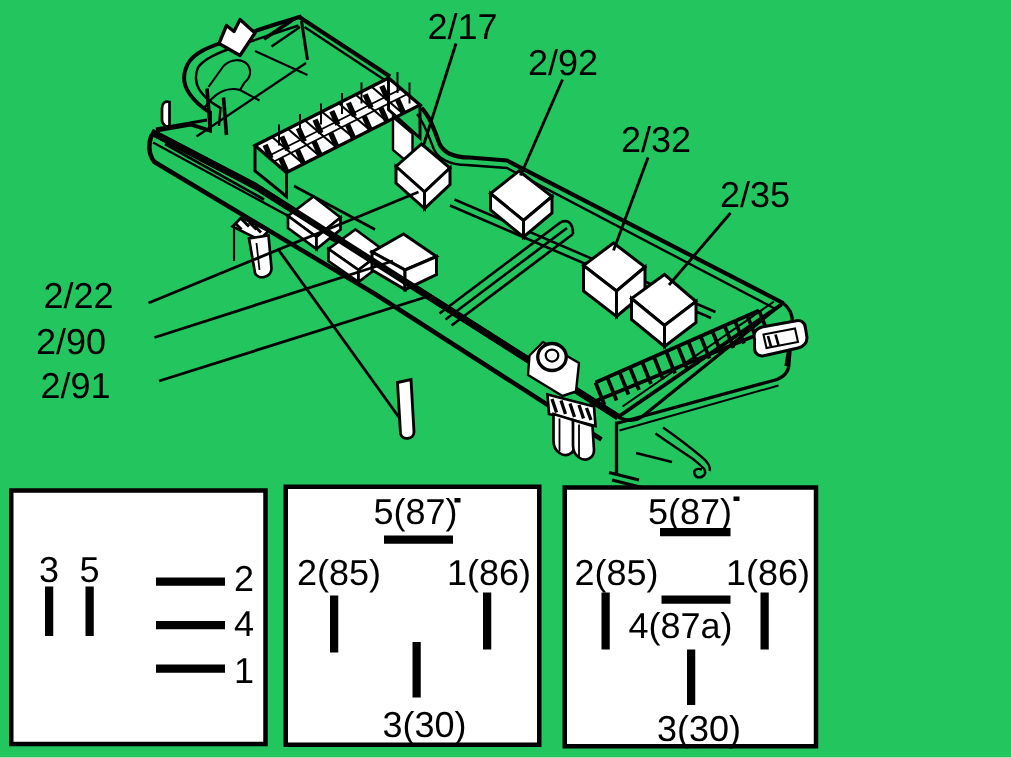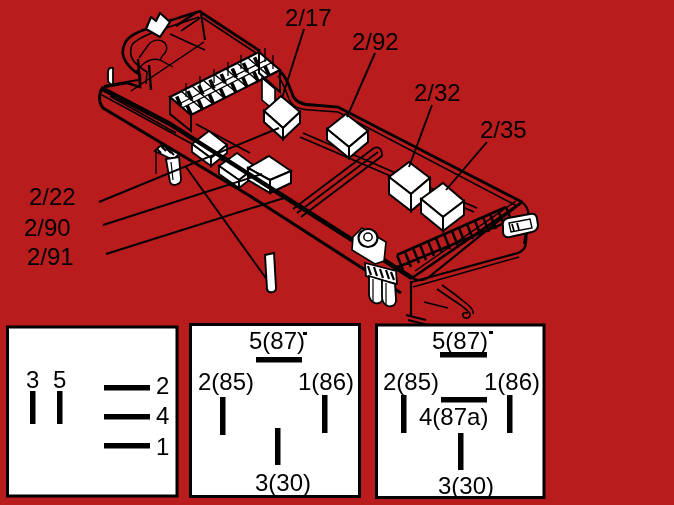--- a/index.html
+++ b/index.html
@@ -1,16 +1,16 @@
 <!DOCTYPE html>
 <html><head>
 <meta charset="utf-8">
 <style>
   html,body{margin:0;padding:0;background:#fff;}
-  #page{position:relative;width:674px;height:505px;background:#b91c1c;overflow:hidden;
+  #page{position:relative;width:674px;height:505px;background:#22c55e;overflow:hidden;
         font-family:"Liberation Sans", sans-serif;}
   svg{position:absolute;left:0;top:0;}
   text{font-family:"Liberation Sans", sans-serif;fill:#000;}
 </style>
 </head>
 <body>
 <div id="page">
 <svg width="674" height="505" viewBox="0 0 674 505">
 
 <g fill="none" stroke="#000">

